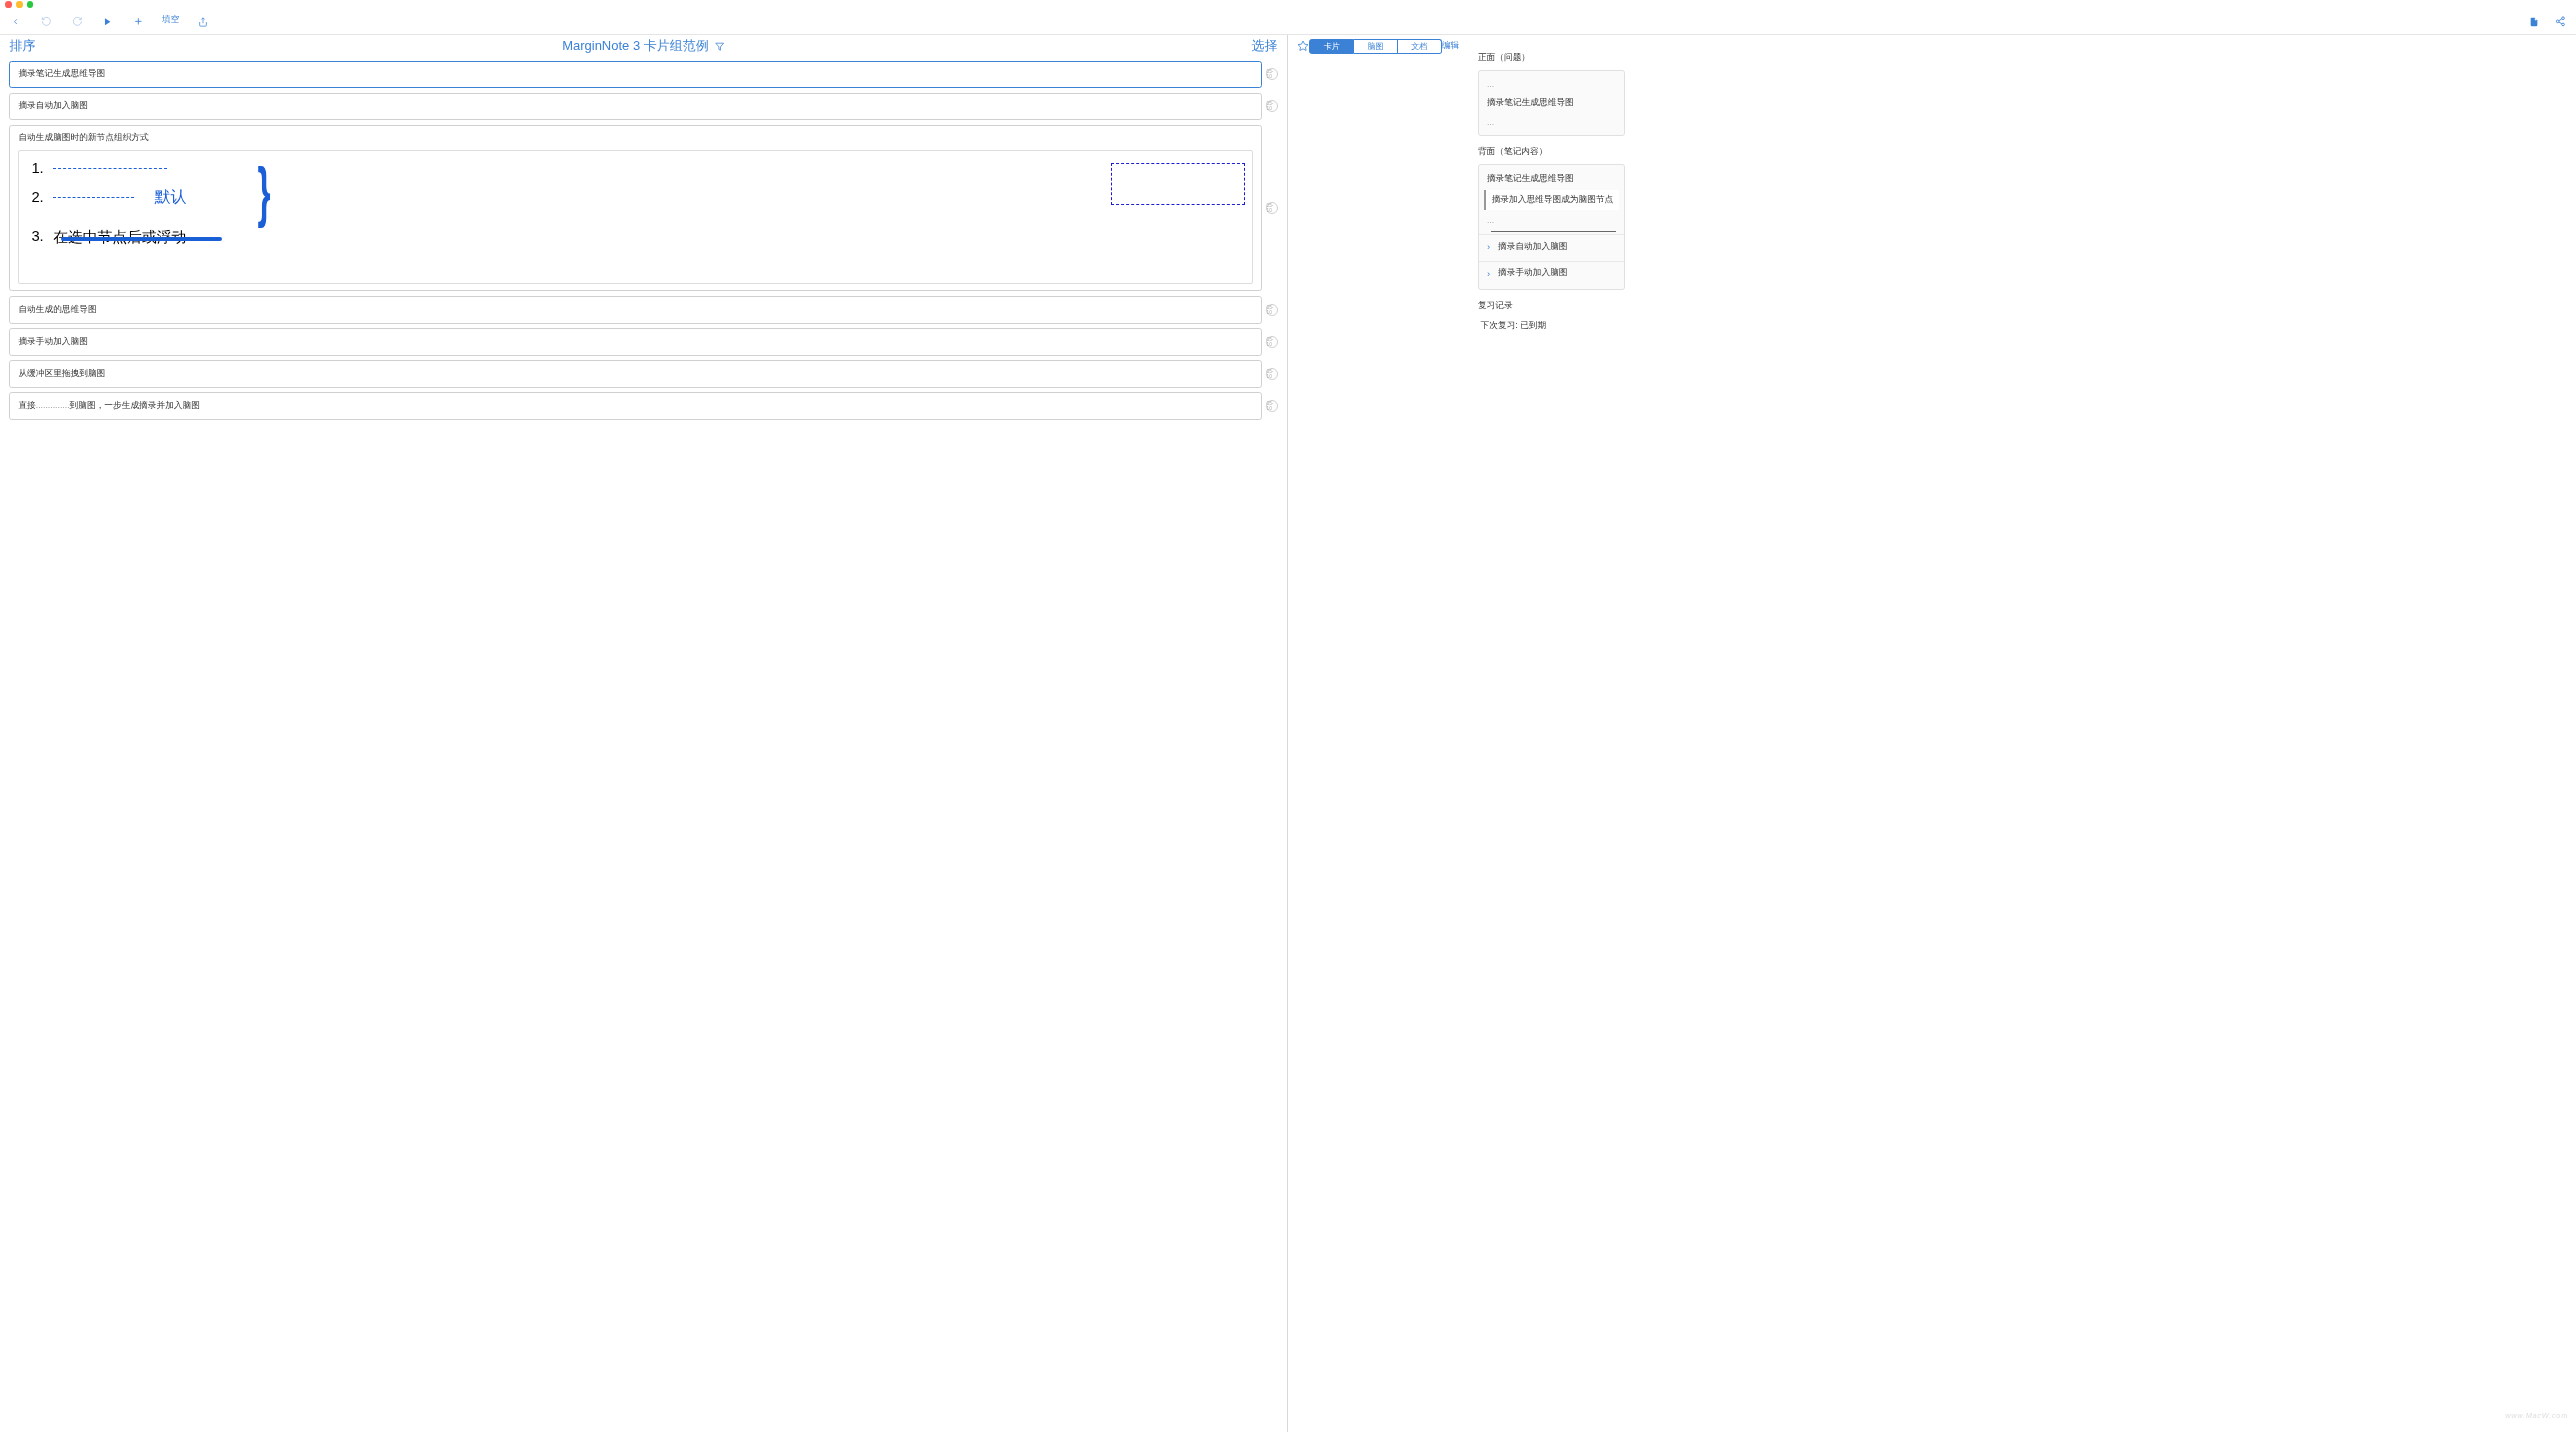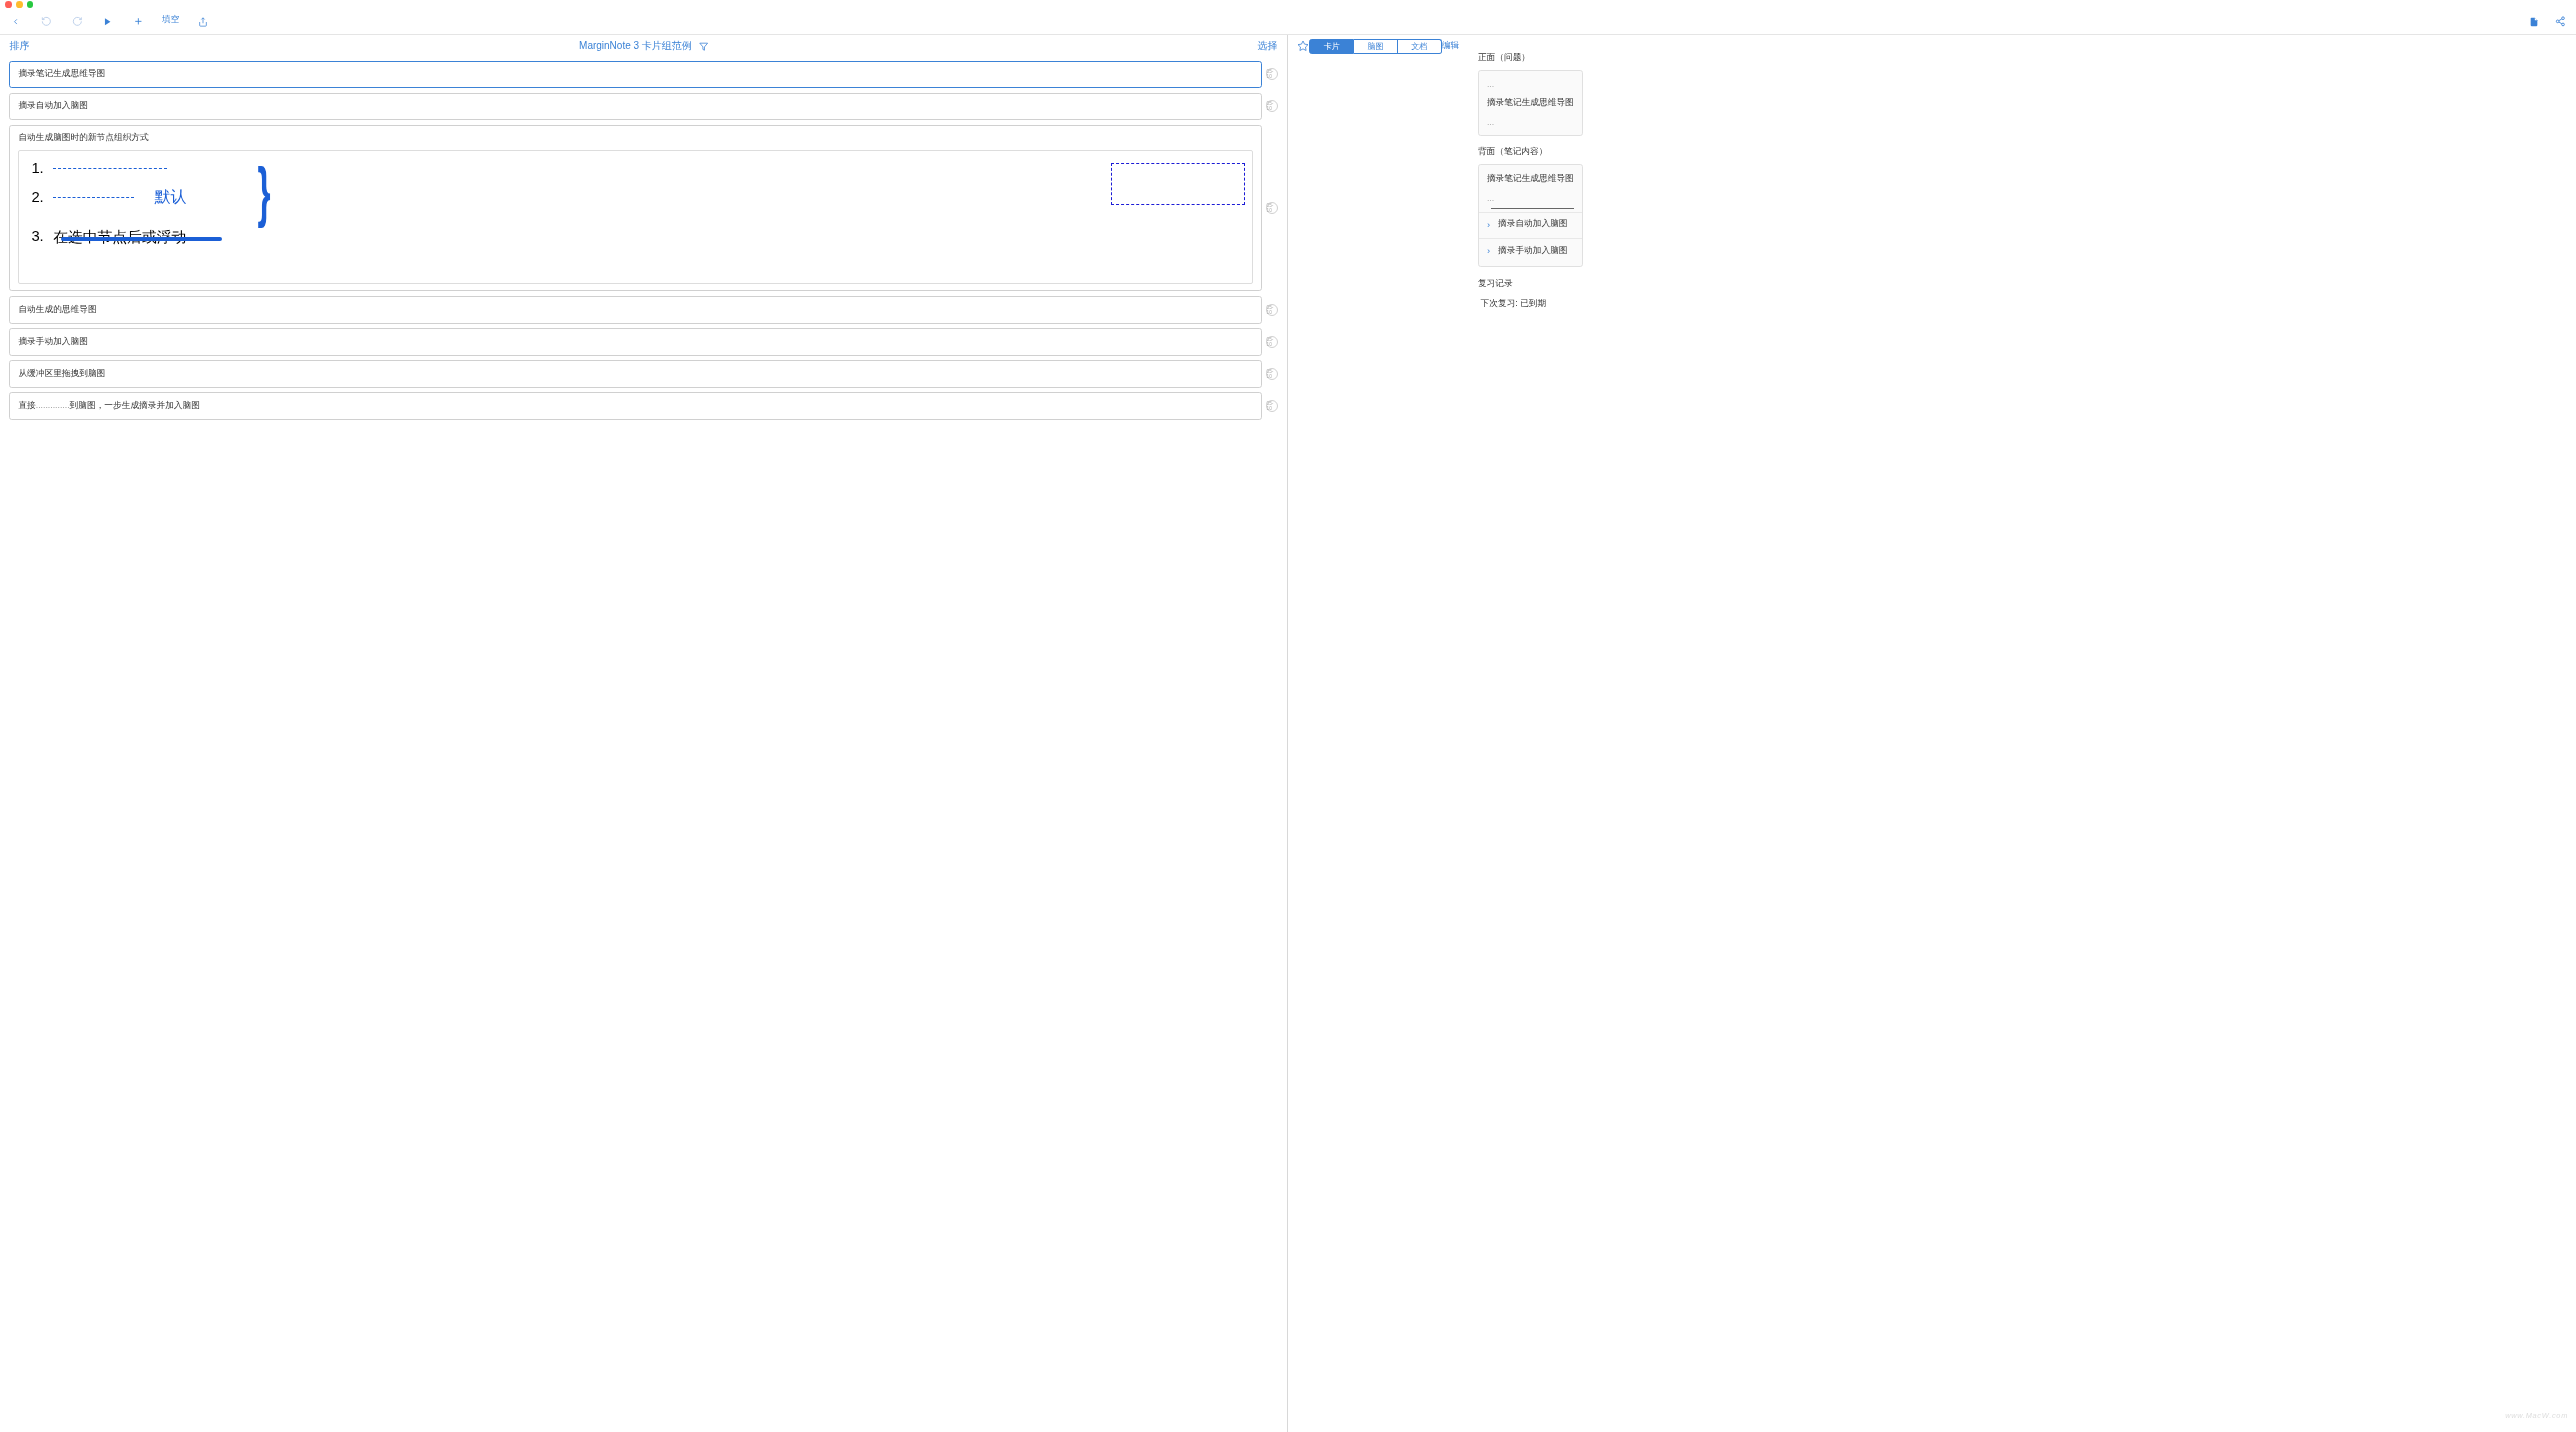--- a/index.html
+++ b/index.html
@@ -9,21 +9,21 @@
 .t-close { background: #ff5f57; }
 .t-min { background: #febc2e; }
 .t-max { background: #28c840; }
 .toolbar { height: 25.5px; display: flex; align-items: center; padding: 0 8px; border-bottom: 0.7px solid #e5e5e5; gap: 16px; }
 .tb-left { display: flex; gap: 16px; }
 .tb-right { margin-left: auto; display: flex; align-items: center; gap: 12px; }
 .tb-btn { color: #3b82d6; cursor: pointer; display: flex; align-items: center; justify-content: center; width: 14.8px; height: 14.8px; }
 .tb-text { color: #3b82d6; cursor: pointer; font-size: 8.7px; }
 .main { display: flex; height: calc(100vh - 35px); }
 .left-panel { width: 50%; border-right: 0.7px solid #d8d8d8; display: flex; flex-direction: column; background: #fff; }
-.left-header { height: 23px; display: flex; align-items: center; padding: 0 9.4px; color: #3b82d6; font-size: 10px; }
+.left-header { height: 23px; display: flex; align-items: center; padding: 0 9.4px; color: #3b82d6; font-size: 13px; }
 .lh-title { flex: 1; text-align: center; display: flex; align-items: center; justify-content: center; gap: 6.7px; }
 .card-list { padding: 2.7px 9.4px; overflow-y: auto; }
 .card-row { display: flex; align-items: stretch; gap: 4px; margin-bottom: 4.7px; }
 .card-item { flex: 1; border: 0.7px solid #d0d0d0; border-radius: 2.7px; padding: 6.7px 8px; background: #fff; font-size: 8.7px; color: #333; cursor: pointer; }
 .card-item.selected { border: 1px solid #3b82d6; }
 .date-badge { width: 12px; min-width: 12px; border: 0.7px solid #d0d0d0; border-radius: 6px; display: flex; align-items: center; justify-content: center; font-size: 4.7px; color: #aaa; background: #fff; align-self: center; height: 12px; }
 .card-content-img { margin-top: 5.4px; border: 0.7px solid #ddd; border-radius: 2px; padding: 9.4px 12px 12px 12px; background: #fff; position: relative; height: 134px; }
 .ol-item { display: flex; align-items: center; gap: 9.4px; font-size: 14.8px; margin-bottom: 10.7px; }
 .ol-num { font-weight: normal; color: #000; }
 .dash-line { flex: 0 0 114px; border-bottom: 1.3px dashed #1b5fd6; height: 1.3px; }
@@ -215,20 +215,21 @@
       <div class="section-label">正面（问题）</div>
       <div class="content-box">
         <div class="content-line dots">...</div>
         <div class="content-line">摘录笔记生成思维导图</div>
         <div class="content-line dots">...</div>
       </div>
 
       <div class="section-label">背面（笔记内容）</div>
       <div class="content-box">
         <div class="content-line">摘录笔记生成思维导图</div>
+        <div class="content-line bordered-left">摘录加入思维导图成为脑图节点</div>
         <div class="content-line dots-inner">...</div>
         <div class="divider-long"></div>
         <div class="link-row">
           <span class="chevron">›</span>
           <span>摘录自动加入脑图</span>
         </div>
         <div class="link-row">
           <span class="chevron">›</span>
           <span>摘录手动加入脑图</span>
         </div>

